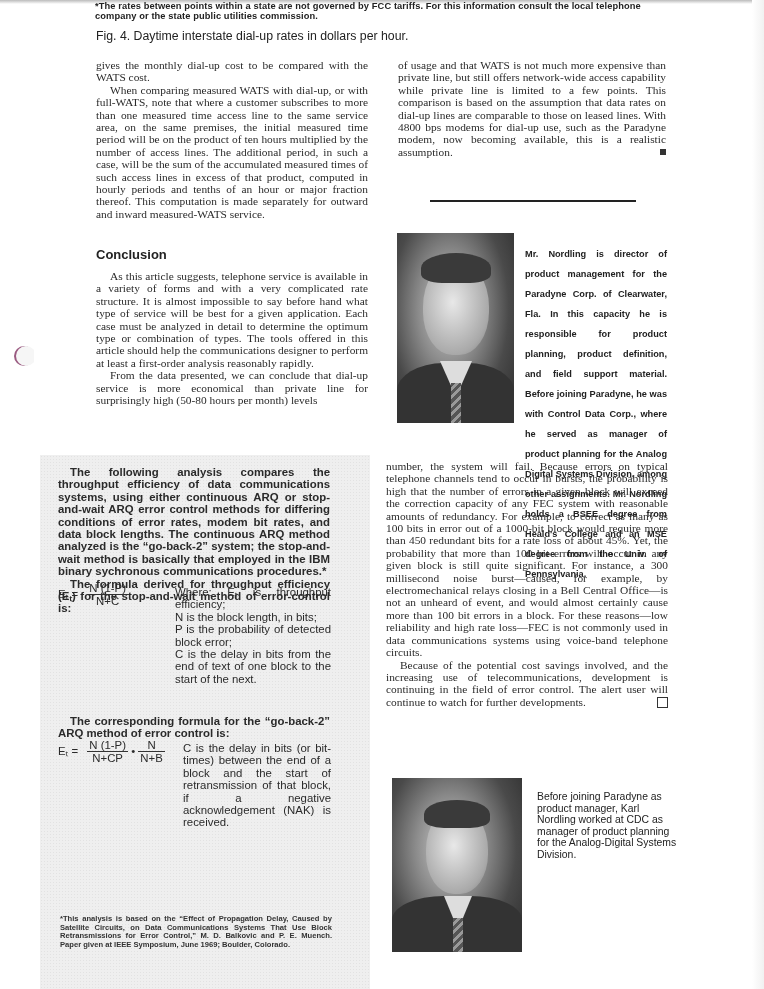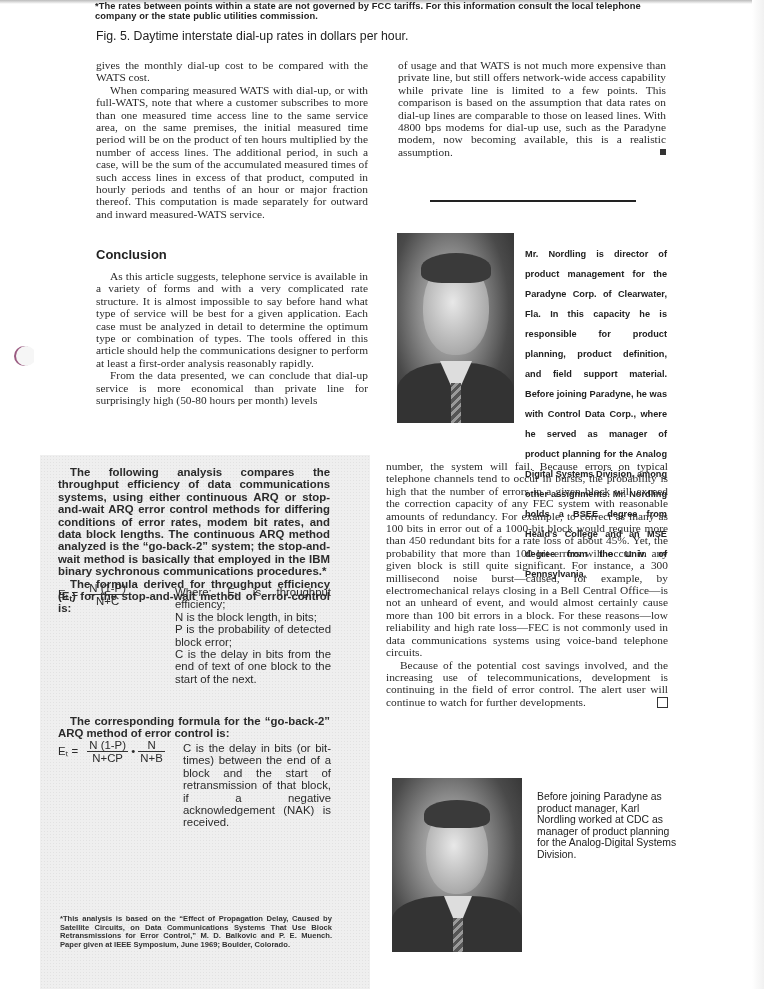--- a/index.html
+++ b/index.html
@@ -71,21 +71,21 @@
   .end-box { display: inline-block; width: 9px; height: 9px; border: 1px solid #333; float: right; margin-top: 1px; }
   .binder-hole { position: absolute; left: 10px; top: 343px; width: 24px; height: 26px; }
 </style>
 </head>
 <body>
 
 <div class="top-shadow"></div>
 <div class="right-edge"></div>
 
 <div class="footnote-top">*The rates between points within a state are not governed by FCC tariffs. For this information consult the local telephone company or the state public utilities commission.</div>
-<div class="fig-caption">Fig. 5. Daytime interstate dial-up rates in dollars per hour.</div>
+<div class="fig-caption">Fig. 4. Daytime interstate dial-up rates in dollars per hour.</div>
 
 <div class="col" style="left:96px; top:59px; width:272px;">
   <p class="noindent">gives the monthly dial-up cost to be compared with the WATS cost.</p>
   <p>When comparing measured WATS with dial-up, or with full-WATS, note that where a customer subscribes to more than one measured time access line to the same service area, on the same premises, the initial measured time period will be on the product of ten hours multiplied by the number of access lines. The additional period, in such a case, will be the sum of the accumulated measured times of such access lines in excess of that product, computed in hourly periods and tenths of an hour or major fraction thereof. This computation is made separately for outward and inward measured-WATS service.</p>
 </div>
 
 <div class="h-conclusion">Conclusion</div>
 
 <div class="col" style="left:96px; top:270px; width:272px;">
   <p>As this article suggests, telephone service is available in a variety of forms and with a very complicated rate structure. It is almost impossible to say before hand what type of service will be best for a given application. Each case must be analyzed in detail to determine the optimum type or combination of types. The tools offered in this article should help the communications designer to perform at least a first-order analysis reasonably rapidly.</p>

